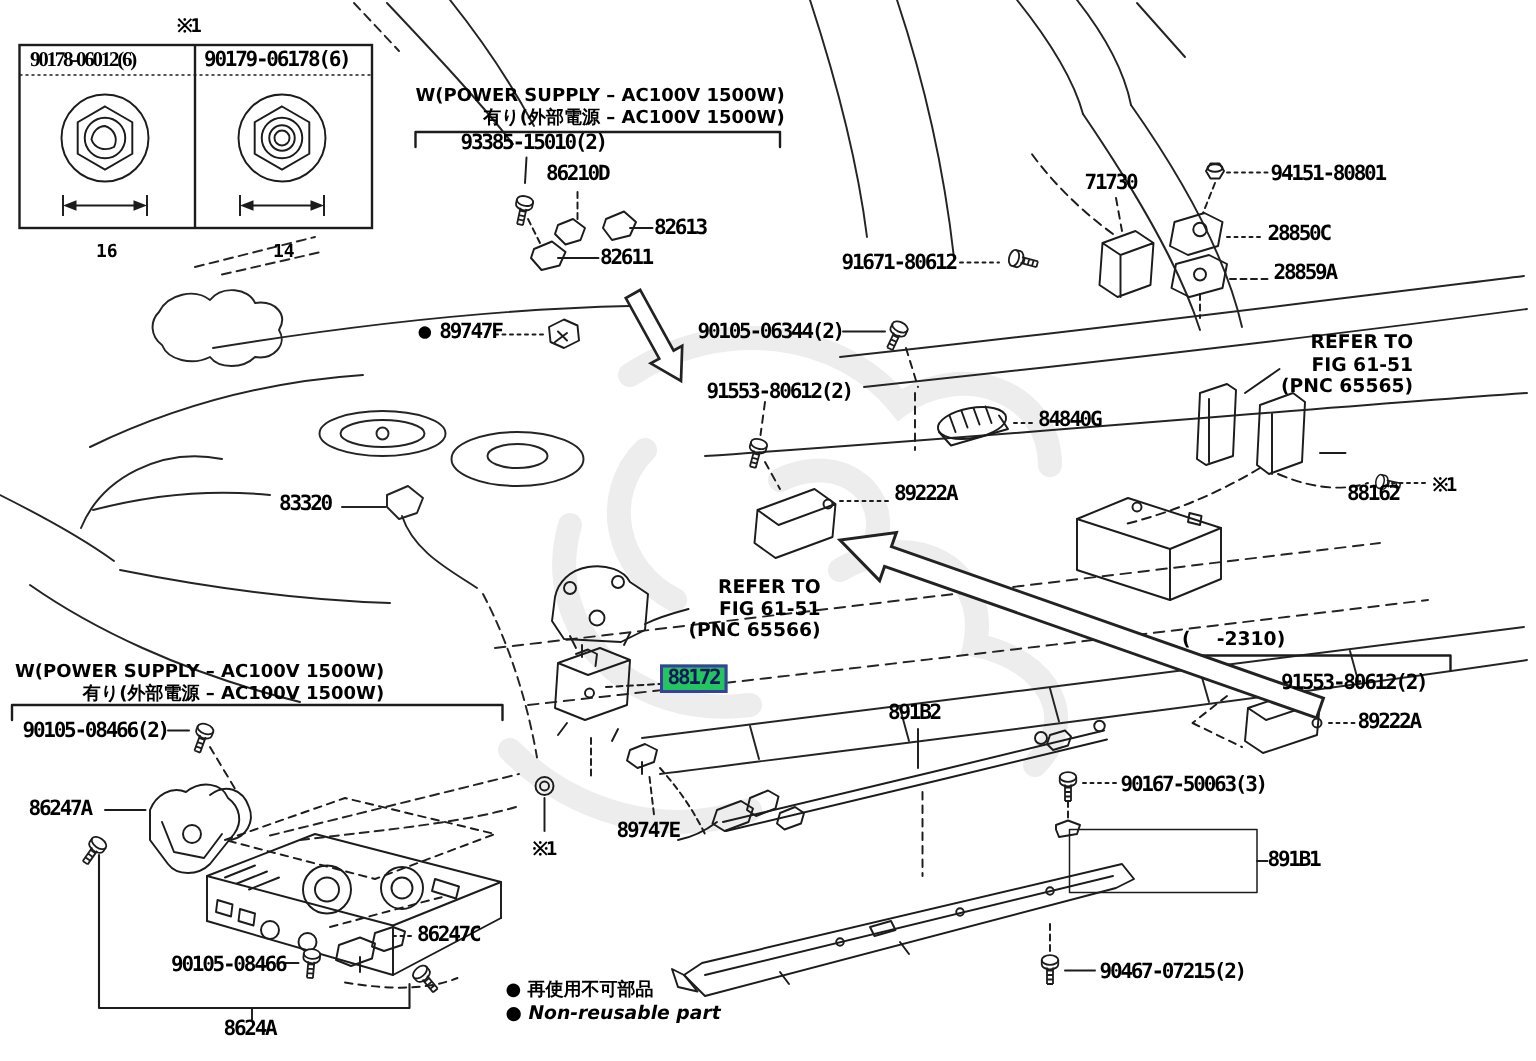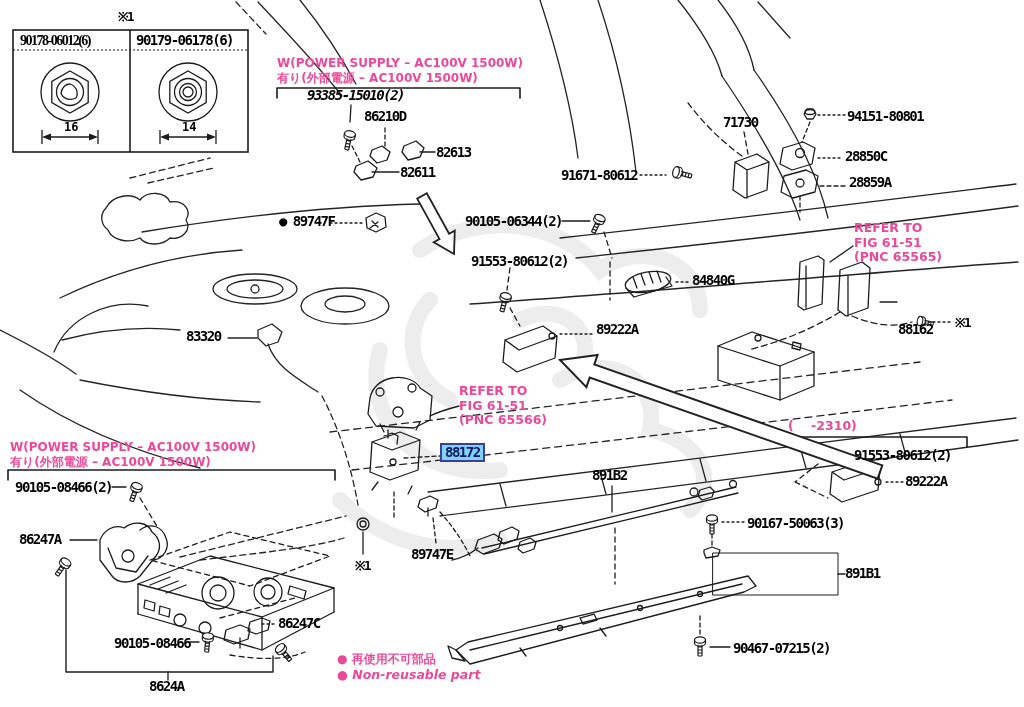--- a/index.html
+++ b/index.html
@@ -2,26 +2,26 @@
 <html><head>
 <meta charset="utf-8">
 <style>
   html,body{margin:0;padding:0;background:#fff;}
   #diagram{position:relative;width:1024px;height:707px;background:#fff;overflow:hidden;
            font-family:"DejaVu Sans",sans-serif;}
   #art{position:absolute;left:0;top:0;}
   .pl{position:absolute;font:700 14px "DejaVu Sans Mono",monospace;letter-spacing:-1.5px;
       color:#000;white-space:pre;line-height:15px;}
   .smx{font-size:12.5px;}
-  .hl{background:#7dd3fc;border:2px solid #3a3f9f;color:#13165c;padding:0 3px;margin-left:-4px;margin-top:-3px;}
+  .hl{background:#22c55e;border:2px solid #3a3f9f;color:#13165c;padding:0 3px;margin-left:-4px;margin-top:-3px;}
   .note{position:absolute;font:700 12.5px "DejaVu Sans",sans-serif;line-height:14.5px;
-        color:#ec4899;white-space:pre;}
+        color:#000000;white-space:pre;text-align:right;}
   .jp{font-size:12px;}
   .code{position:absolute;font:700 14px "DejaVu Sans Mono",monospace;letter-spacing:-0.5px;color:#3a3a3a;margin-top:34px;}
-  .dim{position:absolute;font:700 12px "DejaVu Sans Mono",monospace;color:#000;}
+  .dim{position:absolute;font:700 12px "DejaVu Sans Mono",monospace;color:#000;margin-top:40px;}
 </style>
 </head>
 <body>
 
 <div id="diagram">
 <svg id="art" width="1024" height="707" viewBox="0 0 1024 707">
 
   <g stroke="#ededed" stroke-width="16" fill="none" stroke-linecap="round">
     <path d="M420,250 C480,210 560,220 600,270 C640,240 700,260 700,310"></path>
     <path d="M380,350 C360,420 420,480 500,470"></path>
@@ -276,21 +276,21 @@
       <path d="M42,130 V144 M98,130 V144 M48,137 H92 M160,130 V144 M216,130 V144 M166,137 H210"></path>
     </g>
   </g>
   <g fill="#1c1c1c" stroke="none">
     <path d="M42,137 l9,-3.5 v7 Z"></path>
         <path d="M98,137 l-9,-3.5 v7 Z"></path>
     <path d="M160,137 l9,-3.5 v7 Z"></path>
         <path d="M216,137 l-9,-3.5 v7 Z"></path>
   </g>
 </svg>
-<span class="pl" style="left: 307px; top: 88px; font-style: italic;">93385-15010(2)</span>
+<span class="pl" style="left: 307px; top: 88px;">93385-15010(2)</span>
     <span class="pl" style="left: 364px; top: 109px;">86210D</span>
     <span class="pl" style="left: 436px; top: 145px;">82613</span>
     <span class="pl" style="left: 400px; top: 165px;">82611</span>
     <span class="pl" style="left: 561px; top: 168px;">91671-80612</span>
     <span class="pl" style="left: 723px; top: 115px;">71730</span>
     <span class="pl" style="left: 847px; top: 109px;">94151-80801</span>
     <span class="pl" style="left: 845px; top: 149px;">28850C</span>
     <span class="pl" style="left: 849px; top: 175px;">28859A</span>
     <span class="pl" style="left: 279px; top: 214px;">● 89747F</span>
     <span class="pl" style="left: 465px; top: 214px;">90105-06344(2)</span>

